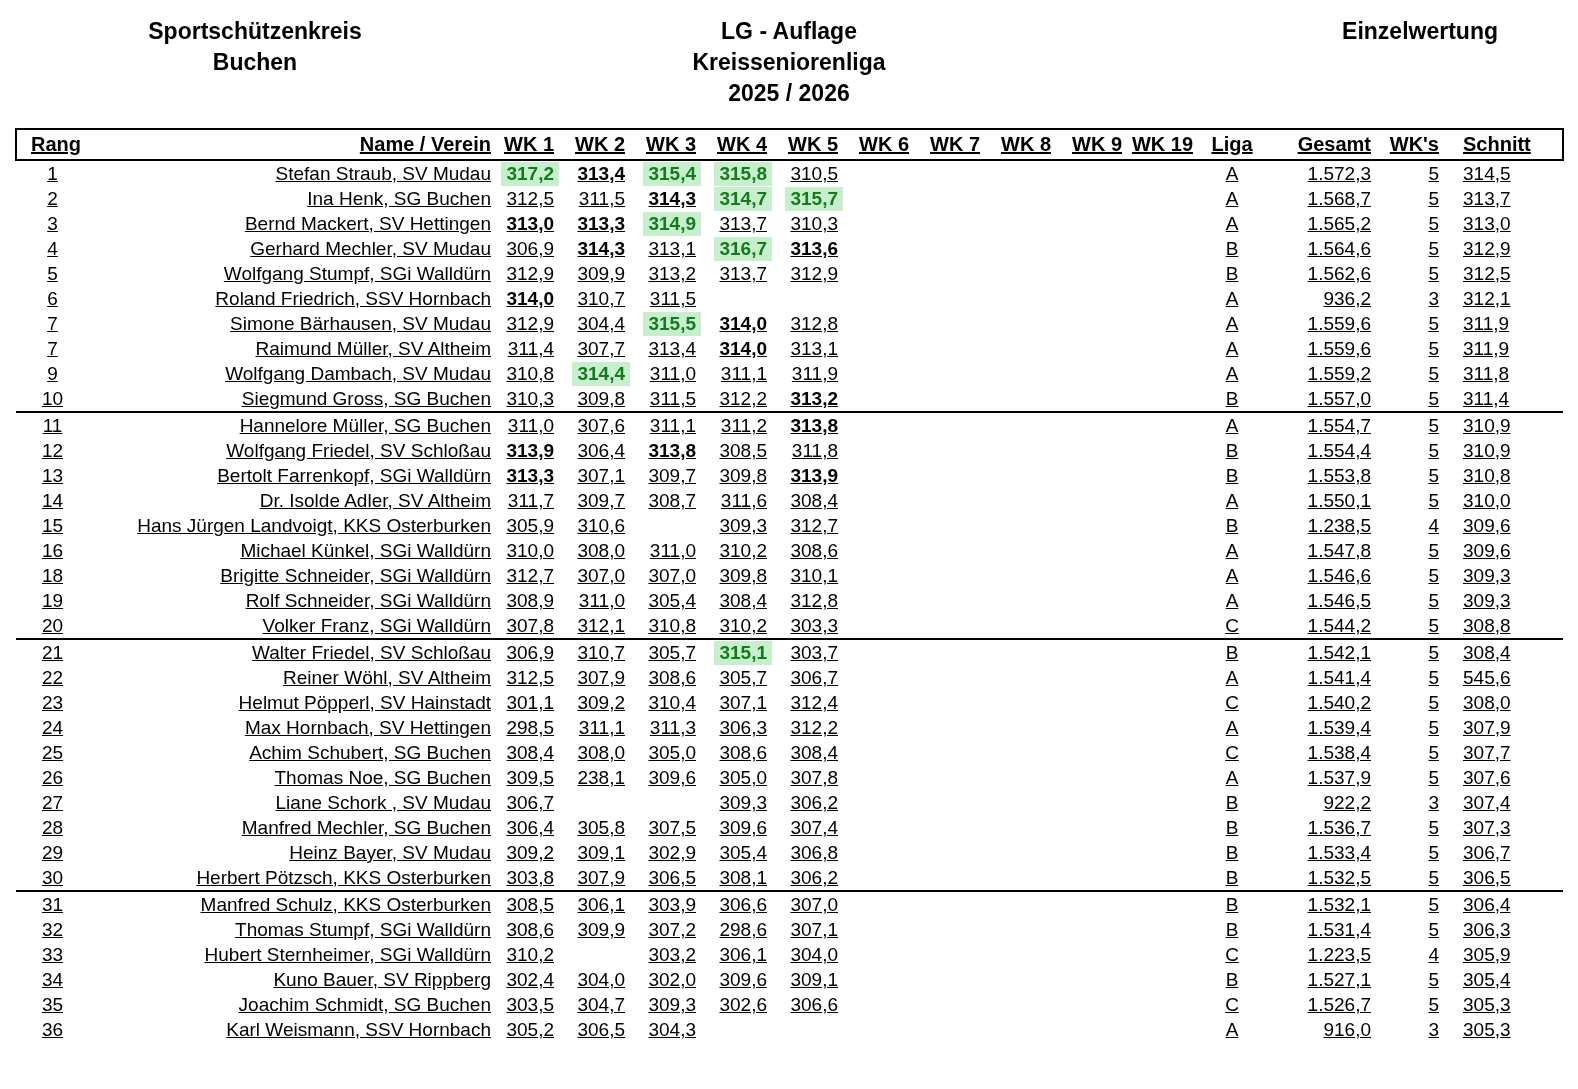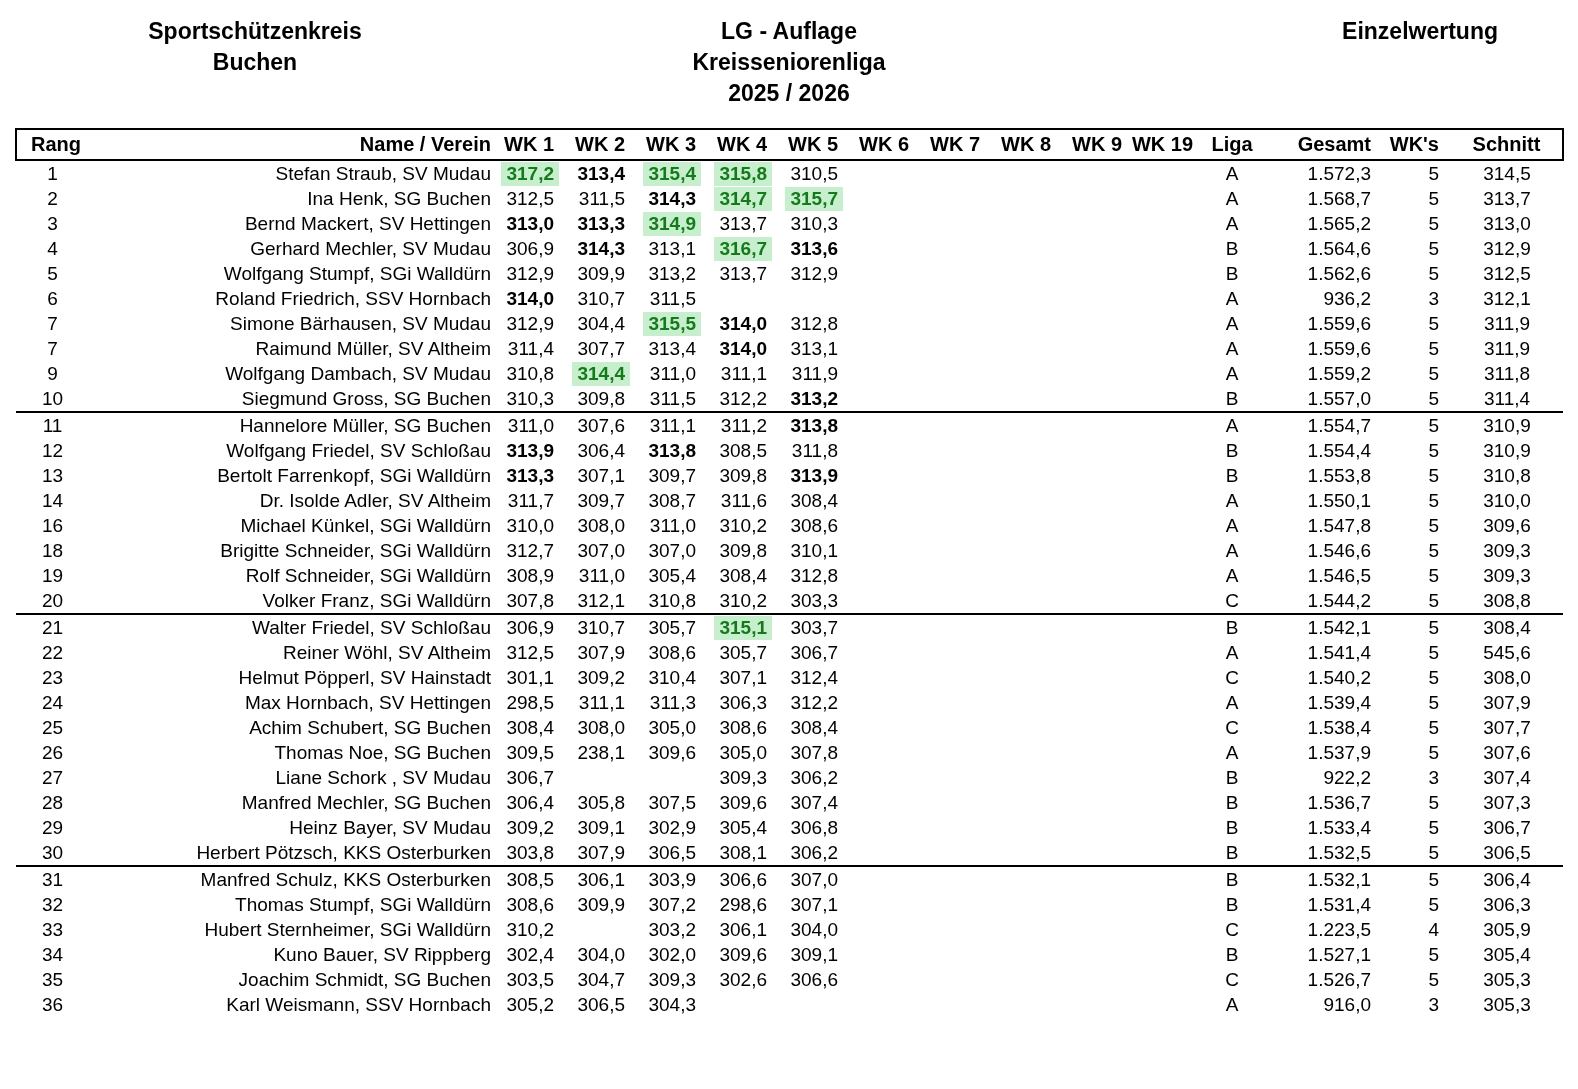--- a/index.html
+++ b/index.html
@@ -4,41 +4,41 @@
 <style>
   html,body{margin:0;padding:0;background:#fff;}
   body{width:1578px;height:1089px;font-family:"Liberation Sans",sans-serif;color:#000;}
   .page{position:relative;width:1578px;height:1089px;overflow:hidden;background:#fff;}
 
   header{display:flex;align-items:flex-start;height:128px;box-sizing:border-box;padding-top:16px;}
   .h-left{width:510px;text-align:center;font-weight:bold;font-size:23px;line-height:31px;}
   .h-center{flex:1;text-align:center;font-weight:bold;font-size:23px;line-height:31px;}
   .h-right{width:510px;box-sizing:border-box;text-align:right;padding-right:80px;font-weight:bold;font-size:23px;line-height:31px;}
 
-  table{border-collapse:collapse;table-layout:fixed;width:1547px;margin-left:15px;font-size:19px;}
+  table{border-collapse:collapse;table-layout:fixed;width:1547px;margin-left:15px;font-size:19px;text-decoration:underline;}
   col.c-rang{width:73px;}
   col.c-name{width:402px;}
   col.c-wk{width:71px;}
   col.c-liga{width:62px;}
   col.c-gesamt{width:116px;}
   col.c-wks{width:84px;}
   col.c-schnitt{width:100px;}
 
   thead tr{border:2.5px solid #000;}
   th{font-weight:bold;font-size:20px;padding:3px 0;white-space:nowrap;}
   td{height:25px;padding:0;white-space:nowrap;overflow:hidden;}
 
   th.c-rang{text-align:left;padding-left:14px;}
   td.c-rang{text-align:center;}
   .c-name{text-align:right;padding-left:2px;}
   .c-wk{text-align:right;padding-right:8px;}
   .c-liga{text-align:center;}
   .c-gesamt{text-align:right;padding-right:8px;}
   .c-wks{text-align:right;padding-right:24px;}
-  .c-schnitt{text-align:center;padding-right:12px;}
+  .c-schnitt{text-align:left;padding-right:12px;}
 
   .best{font-weight:bold;}
   .hl{display:inline-block;background:var(--hl-bg,#c8efcd);color:var(--hl-text,#147a1c);
       font-weight:bold;padding:1px 5px;margin-right:-5px;}
   tr.group-end td{border-bottom:2.5px solid #000;}
 </style>
 </head>
 <body>
 
 <div class="page">
@@ -344,20 +344,38 @@
           <td class="c-wk"></td>
           <td class="c-wk"></td>
           <td class="c-wk"></td>
           <td class="c-wk"></td>
           <td class="c-liga">A</td>
           <td class="c-gesamt">1.550,1</td>
           <td class="c-wks">5</td>
           <td class="c-schnitt">310,0</td>
         </tr>
         <tr>
+          <td class="c-rang">15</td>
+          <td class="c-name">Hans Jürgen Landvoigt, KKS Osterburken</td>
+          <td class="c-wk">305,9</td>
+          <td class="c-wk">310,6</td>
+          <td class="c-wk"></td>
+          <td class="c-wk">309,3</td>
+          <td class="c-wk">312,7</td>
+          <td class="c-wk"></td>
+          <td class="c-wk"></td>
+          <td class="c-wk"></td>
+          <td class="c-wk"></td>
+          <td class="c-wk"></td>
+          <td class="c-liga">B</td>
+          <td class="c-gesamt">1.238,5</td>
+          <td class="c-wks">4</td>
+          <td class="c-schnitt">309,6</td>
+        </tr>
+        <tr>
           <td class="c-rang">16</td>
           <td class="c-name">Michael Künkel, SGi Walldürn</td>
           <td class="c-wk">310,0</td>
           <td class="c-wk">308,0</td>
           <td class="c-wk">311,0</td>
           <td class="c-wk">310,2</td>
           <td class="c-wk">308,6</td>
           <td class="c-wk"></td>
           <td class="c-wk"></td>
           <td class="c-wk"></td>

